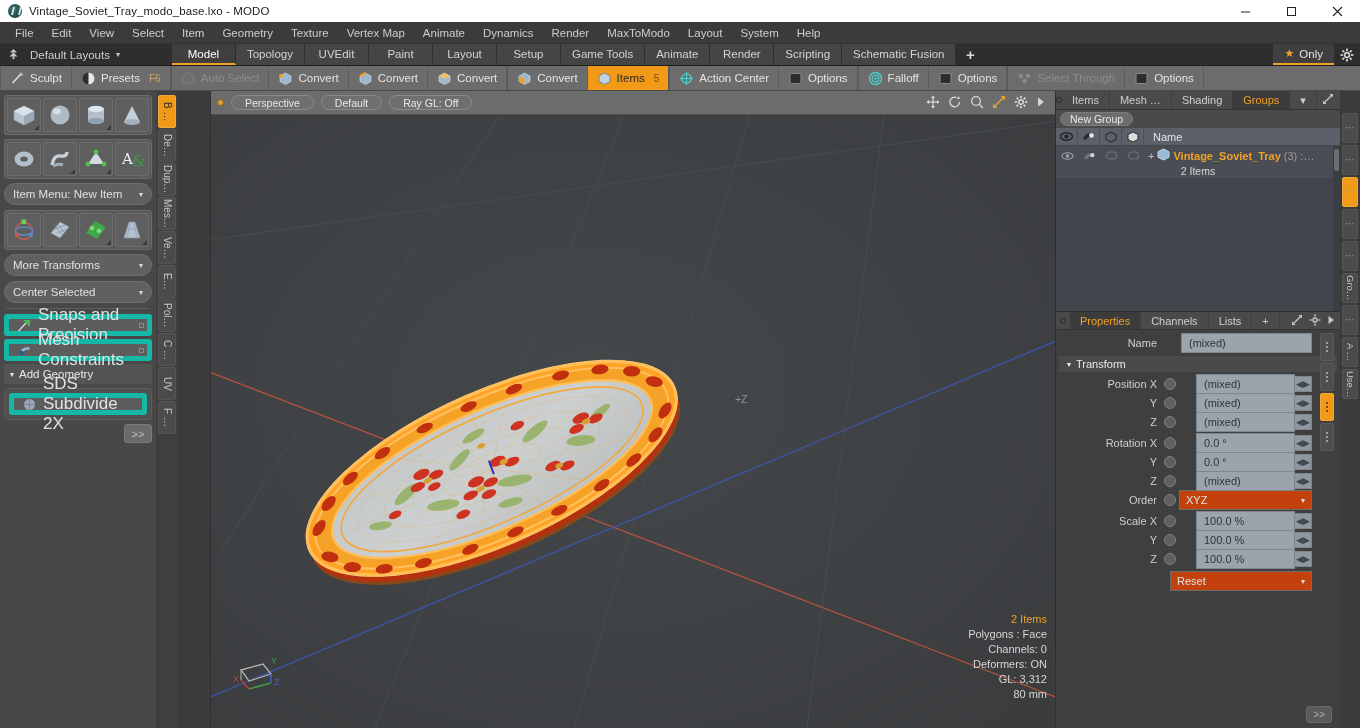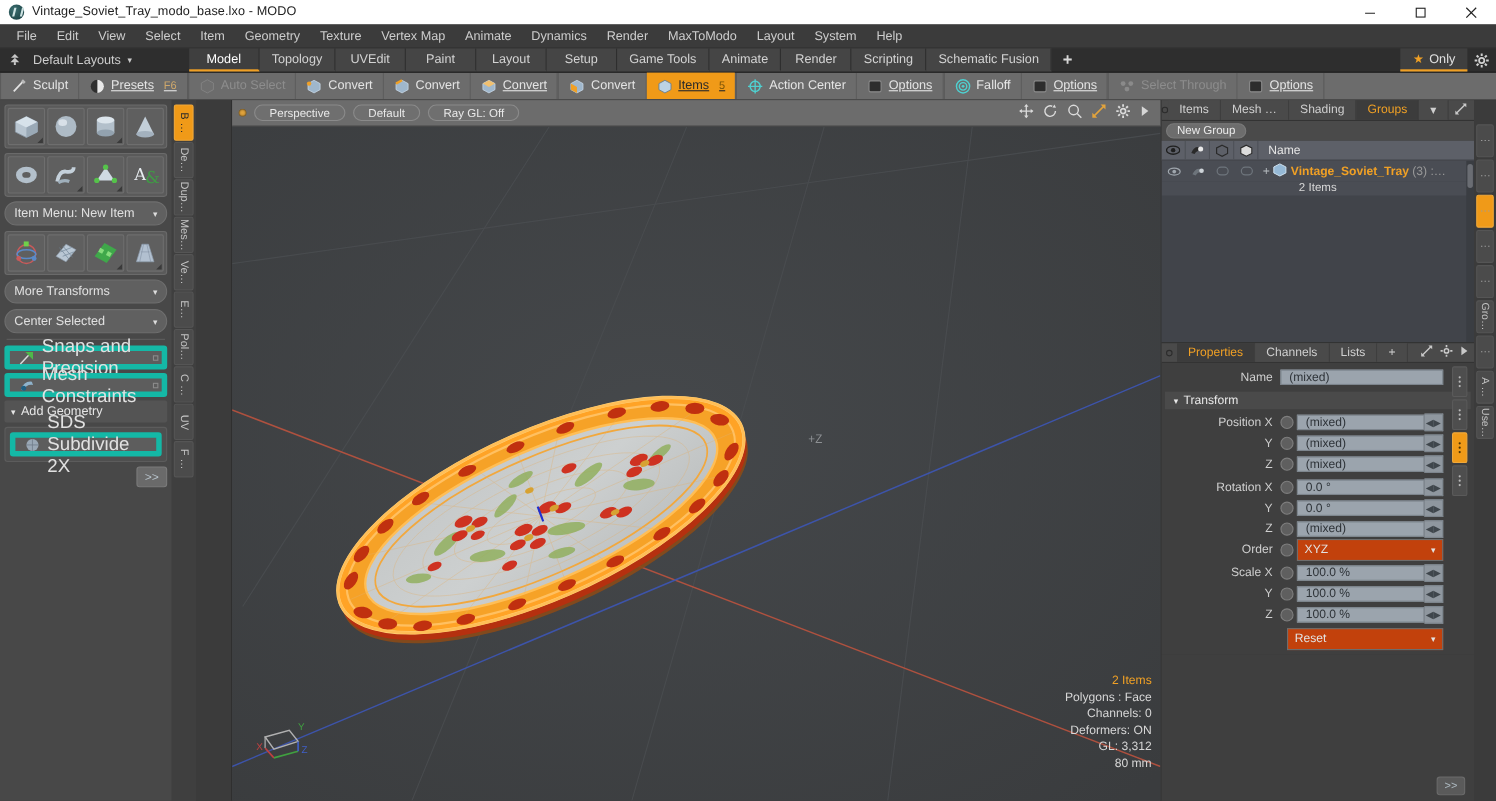--- a/index.html
+++ b/index.html
@@ -81,21 +81,21 @@
   .toolbar {
     height: 25px; flex: 0 0 25px; background: #6c6c6c; display: flex; align-items: stretch;
     border-bottom: 1px solid #4a4a4a;
   }
   .tgroup { display: flex; align-items: stretch; background: #6c6c6c; border: 1px solid #5b5b5b;
             border-top: none; border-bottom: none; }
   .tbtn {
     display: flex; align-items: center; gap: 5px; padding: 0 9px; font-size: 11.5px; color: #e4e4e4;
     border-right: 1px solid #5e5e5e; white-space: nowrap;
   }
-  .tbtn:last-child { border-right: none; text-decoration: underline; }
+  .tbtn:last-child { border-right: none; }
   .tbtn.dim { color: #8d8d8d; }
   .tbtn.sel { background: #f09a18; color: #2a2a2a; position: relative; }
   .tbtn .hk { color: #cfa86b; font-size: 10px; margin-left: 4px; }
   .tbtn.sel .hk { color: #7c5408; }
   .ic { width: 15px; height: 15px; flex: 0 0 15px; position: relative; display:block; }
 
   
   .main { flex: 1 1 auto; display: flex; min-height: 0; background: #3b3b3b; }
 
   
@@ -186,22 +186,22 @@
   .trsub { height: 13px; text-align: center; font-size: 10.5px; color: #d8d8d8; background: #4a4d54; }
   .treefiller { position: absolute; left: 0; right: 0; top: 32px; bottom: 0; background: #41444a; }
   .rscroll { position: absolute; right: 0; top: 0; width: 7px; bottom: 0; background: #3a3d42; }
   .rscroll i { position: absolute; left: 1px; width: 5px; top: 3px; height: 22px; background: #6a6d73; border-radius: 3px; display:block;}
 
   .propbody { flex: 0 0 auto; background: #3f3f3f; padding: 3px 0 0 0; position: relative; }
   .prow { display: flex; align-items: center; height: 18px; margin-bottom: 1px; padding-right: 28px; }
   .plabel { width: 108px; flex: 0 0 108px; text-align: right; padding-right: 7px; font-size: 11px; color: #cfcfcf; }
   .pradio { width: 12px; height: 12px; border-radius: 50%; border: 1px solid #7e7e7e; background: #5f5f5f;
             flex: 0 0 12px; margin-right: 3px; }
-  .pfield { flex: 1 1 auto; height: 14px; background: #9ba4ad; border: 1px solid #7d858d; display: flex;
-            align-items: center; padding: 0 0 0 7px; font-size: 11px; color: #2e3338; position: relative; }
+  .pfield { flex: 1 1 auto; height: 20px; background: #9ba4ad; border: 1px solid #7d858d; display: flex;
+            align-items: center; padding: 0 0 0 7px; font-size: 11px; color: #2e3338; position: relative; margin-left: 17px; }
   .parrows { width: 17px; height: 16px; flex: 0 0 17px; background: #8f979f; border: 1px solid #7d858d;
              border-left: none; display: flex; align-items: center; justify-content: center; color: #3f464c; font-size: 9px; }
   .pcombo { flex: 1 1 auto; height: 20px; background: #c2410c; border: 1px solid #6d6d6d; display: flex;
             align-items: center; padding: 0 6px; font-size: 11px; color: #e2e2e2; }
   .pcombo .caret { margin-left: auto; font-size: 8px; }
   .psect { display: flex; align-items: center; gap: 5px; height: 16px; padding: 0 0 0 8px; font-size: 11px;
            color: #e8e8e8; background: #4a4a4a; margin: 3px 3px 3px 3px; }
   .pname-row { display: flex; align-items: center; height: 18px; margin: 1px 0 4px 0; padding-right: 28px; }
   .resetrow { display: flex; padding: 2px 28px 4px 114px; }
   .rest-space { flex: 1 1 auto; background: #3f3f3f; position: relative; }

